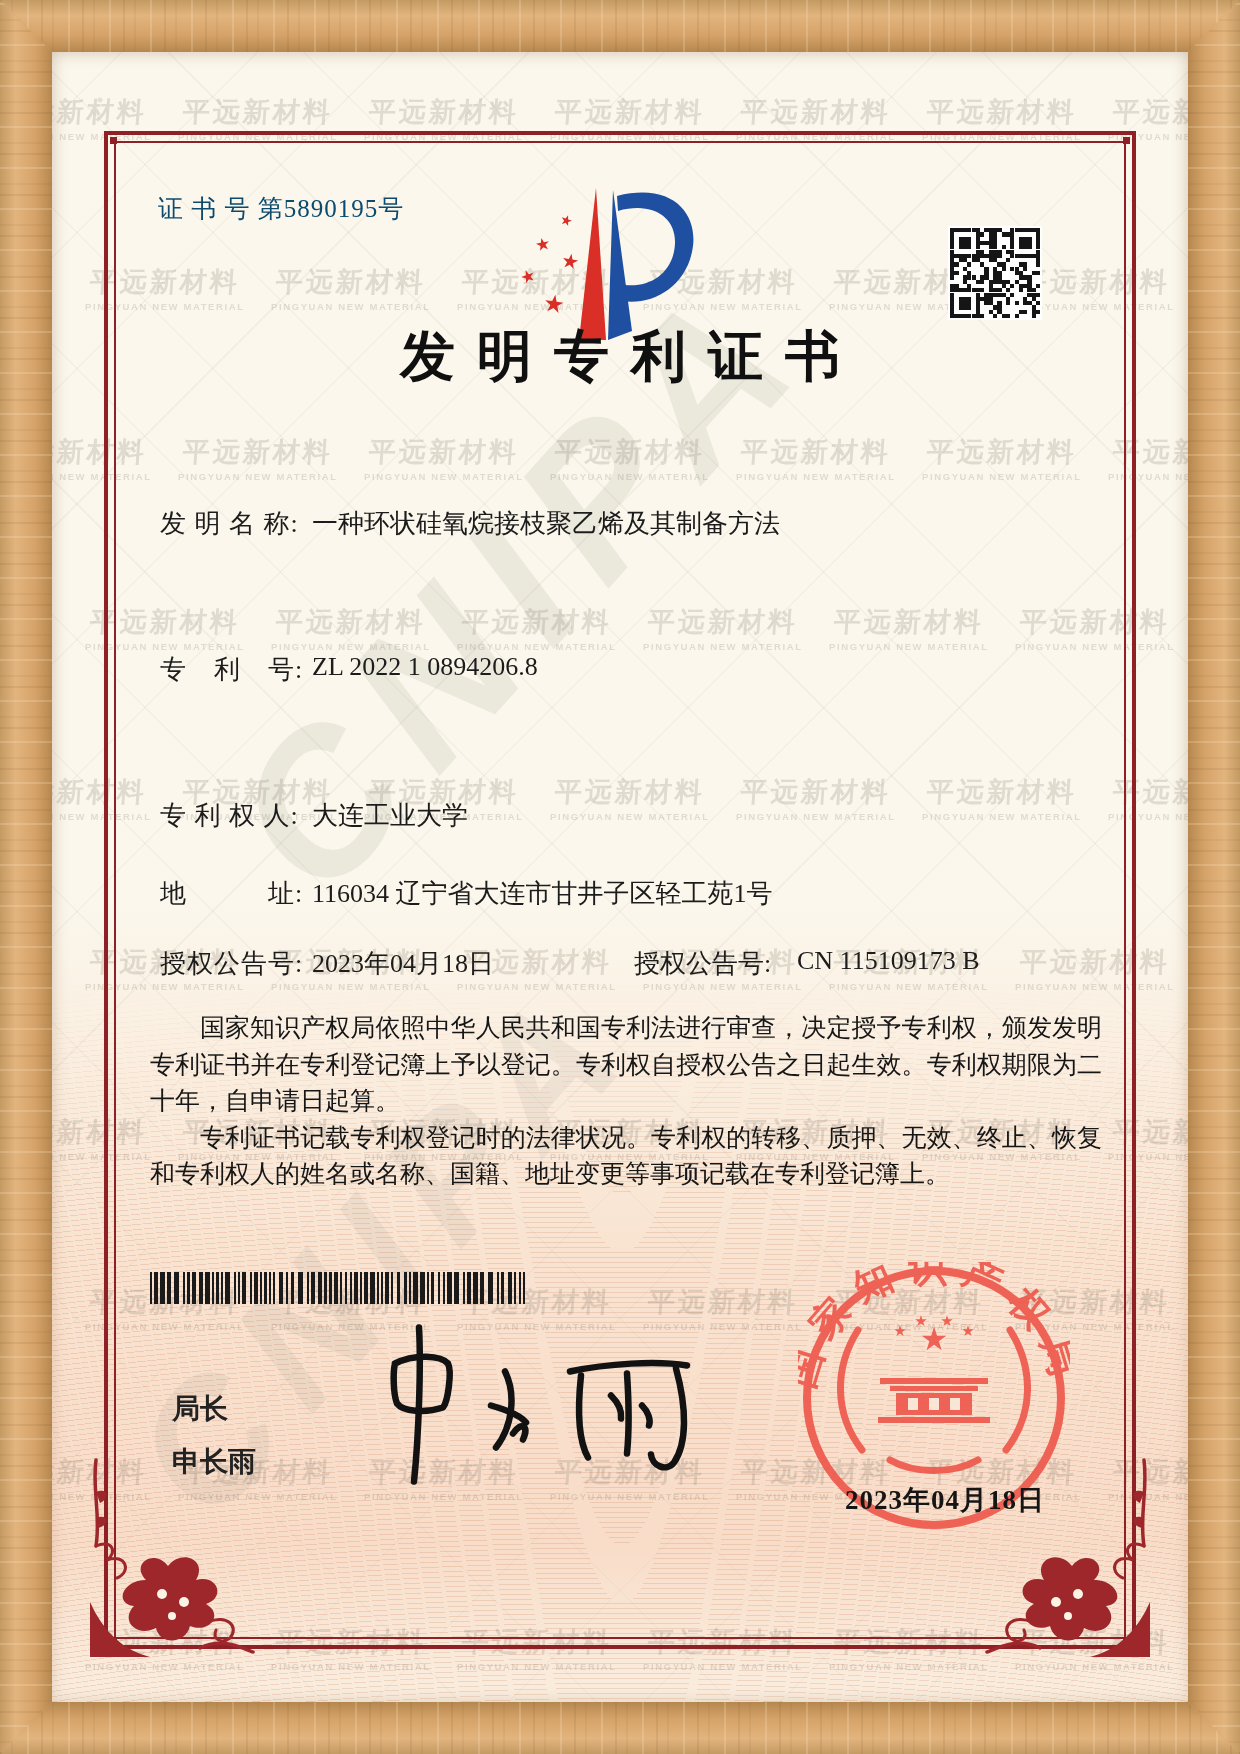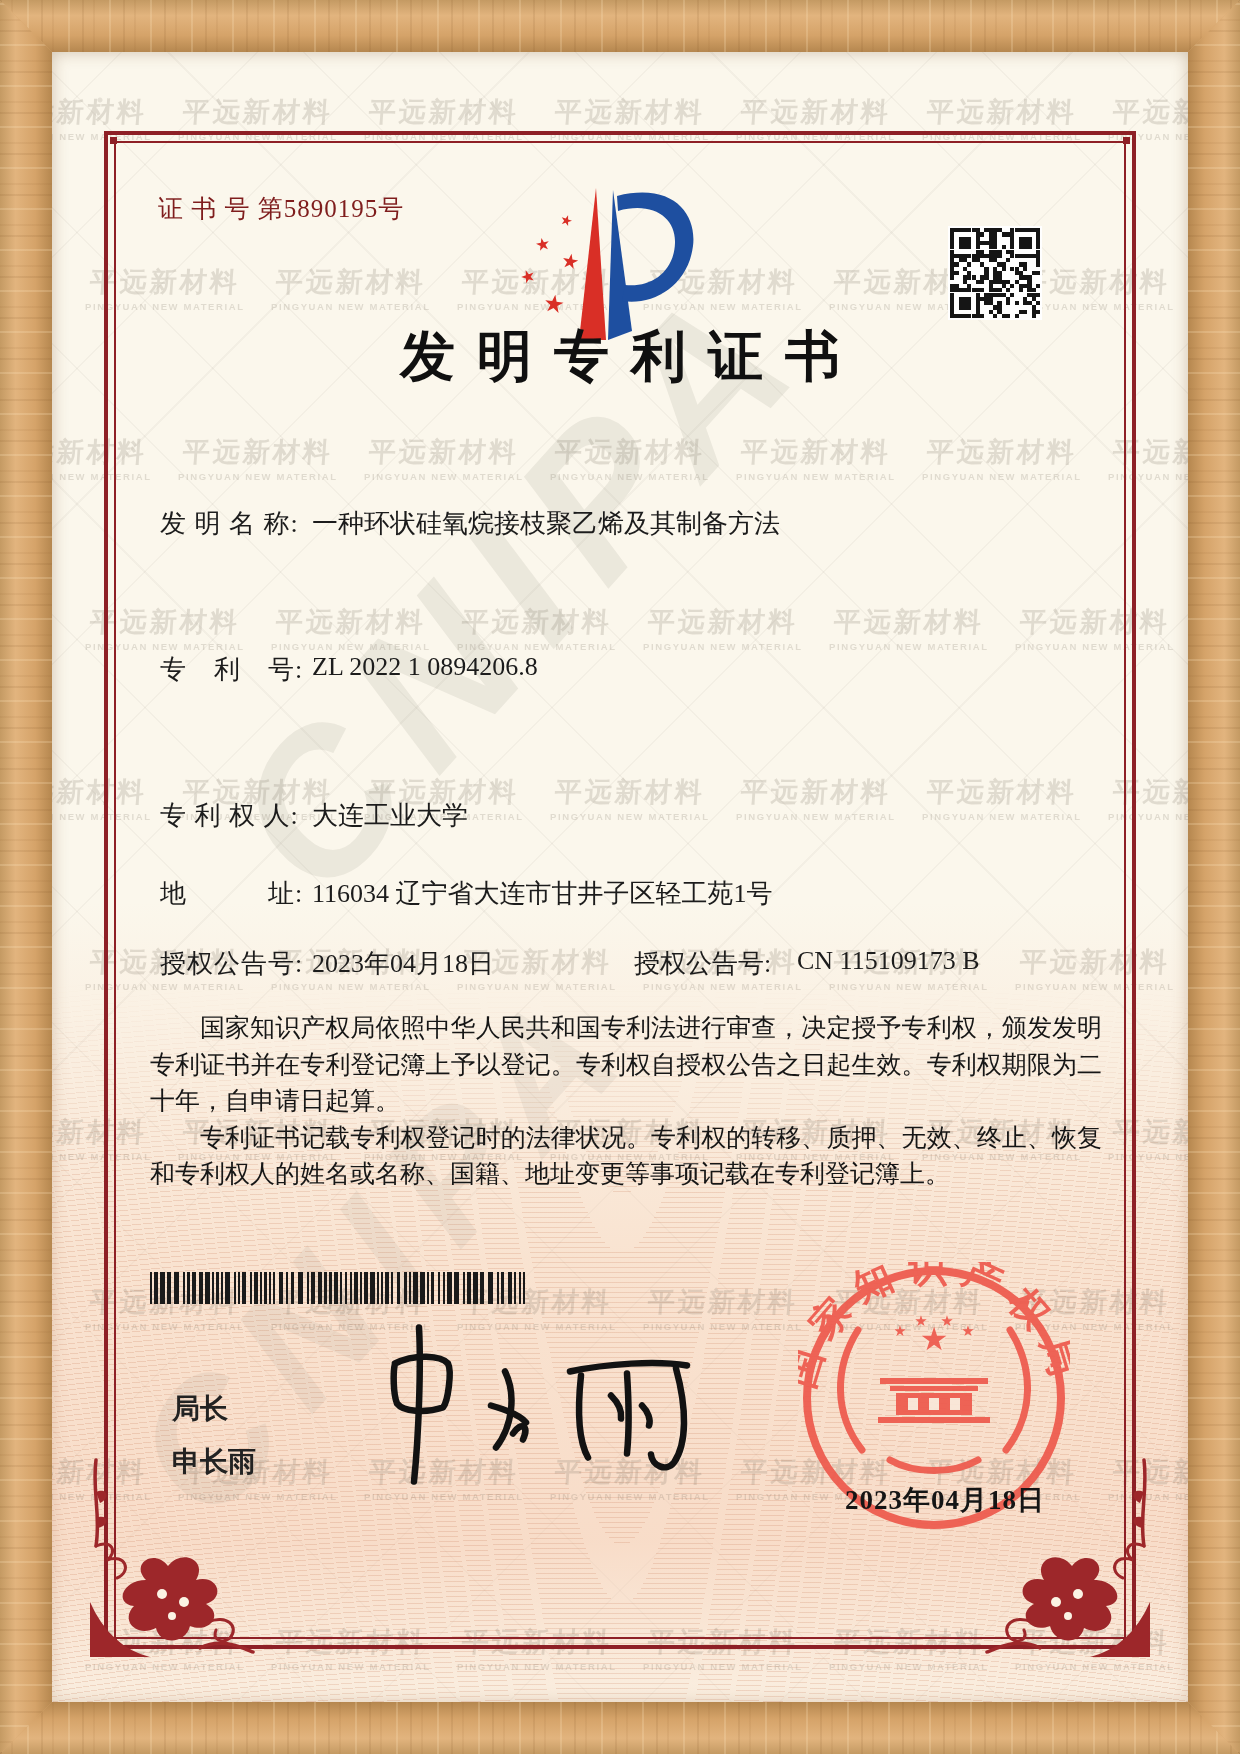--- a/index.html
+++ b/index.html
@@ -53,21 +53,21 @@
     z-index:2;white-space:nowrap;pointer-events:none}
   
   .border-outer{position:absolute;left:104px;top:131px;width:1032px;height:1518px;
     border:4px solid #8e2026;z-index:3}
   .border-inner{position:absolute;left:114px;top:141px;width:1012px;height:1498px;
     border:2px solid #8e2026;z-index:3}
   .csq{position:absolute;width:7px;height:7px;background:#8e2026;z-index:3}
   .flourish{position:absolute;width:165px;height:205px;z-index:4}
   
   .abs{position:absolute;z-index:5}
-  .cert-no{left:158px;top:192px;font-size:25px;letter-spacing:1px;color:#7f1d1d}
+  .cert-no{left:158px;top:192px;font-size:25px;letter-spacing:1px;color:#0c4a6e}
   .logo{left:495px;top:180px;width:205px;height:175px}
   .qr{left:948px;top:226px;width:94px;height:94px;background:#fff;z-index:5}
   .qr i{position:absolute;background:#151515}
   .title{left:0;width:1240px;text-align:center;top:320px;font-size:55px;font-weight:700;
     letter-spacing:22px;text-indent:22px;color:#101010}
   .field{left:160px;width:965px;height:38px;font-size:26px;color:#1c1c1c}
   .flabel{position:absolute;left:0;top:0;letter-spacing:1px}
   .fvalue{position:absolute;left:152px;top:0;white-space:nowrap}
   .glabel2{position:absolute;left:474px;top:0}
   .gvalue2{position:absolute;left:637px;top:0;white-space:nowrap}

